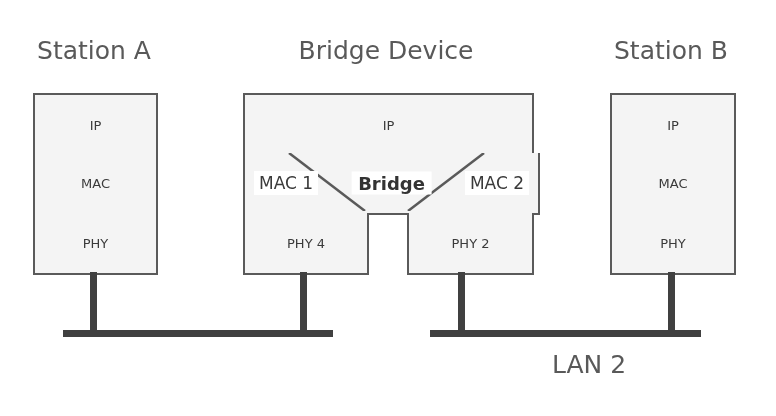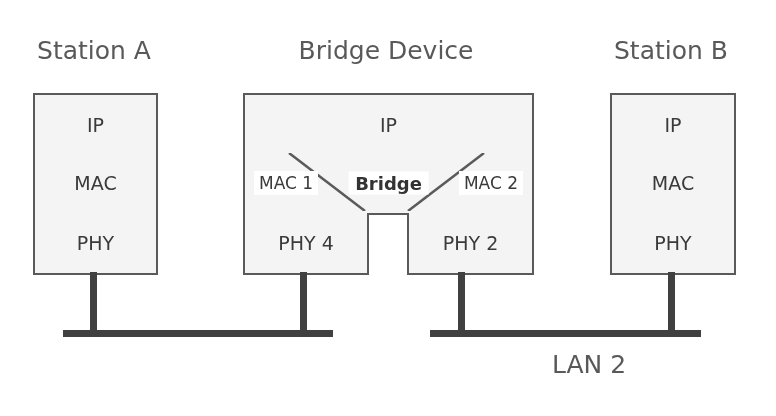--- a/index.html
+++ b/index.html
@@ -28,30 +28,31 @@
     color: var(--title-text, #595959);
     white-space: nowrap;
   }
   .cell {
     position: absolute;
     background: var(--box-fill, #f4f4f4);
     border: 2px solid var(--box-border, #5a5a5a);
     display: flex;
     align-items: center;
     justify-content: center;
-    font-size: 19px;
+    font-size: 13px;
     color: var(--label-text, #3a3a3a);
     white-space: nowrap;
   }
   .no-top { border-top: none; }
   .band {
     position: absolute;
     background: var(--box-fill, #f4f4f4);
     border: 2px solid var(--box-border, #5a5a5a);
     border-top: none;
+    padding-left: 6px;
   }
   .funnel-svg {
     position: absolute;
     left: 0;
     top: 0;
     display: block;
   }
   .mac-tag {
     position: absolute;
     top: 50%;

